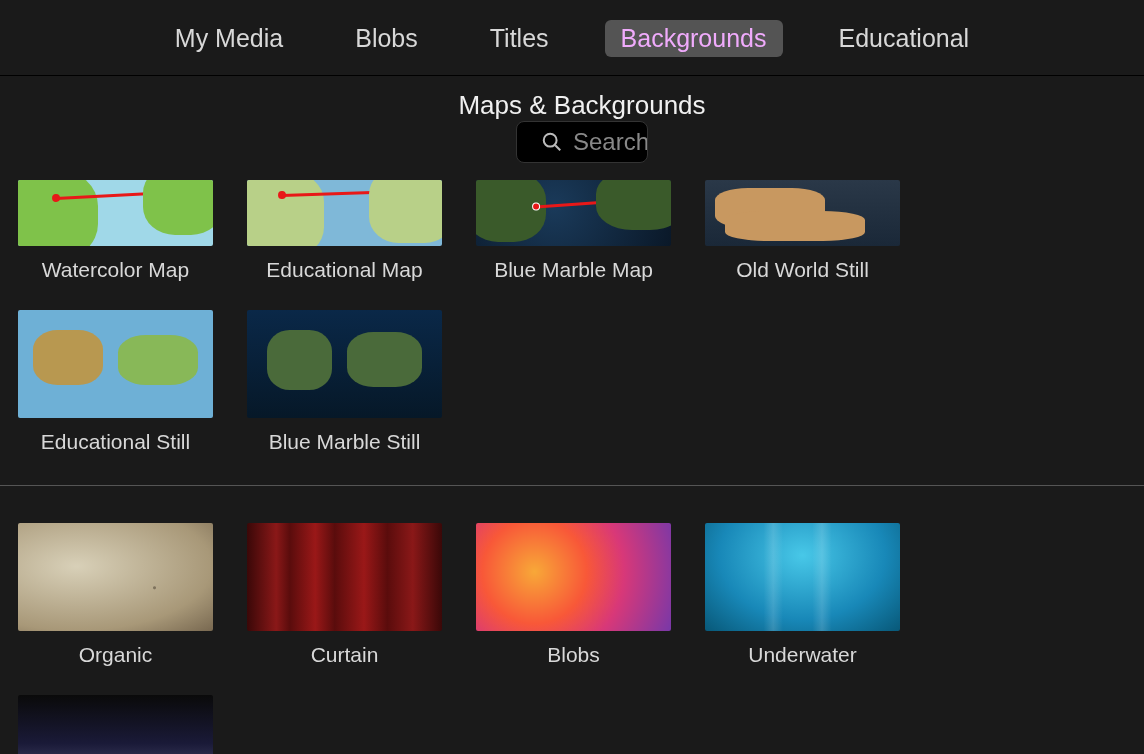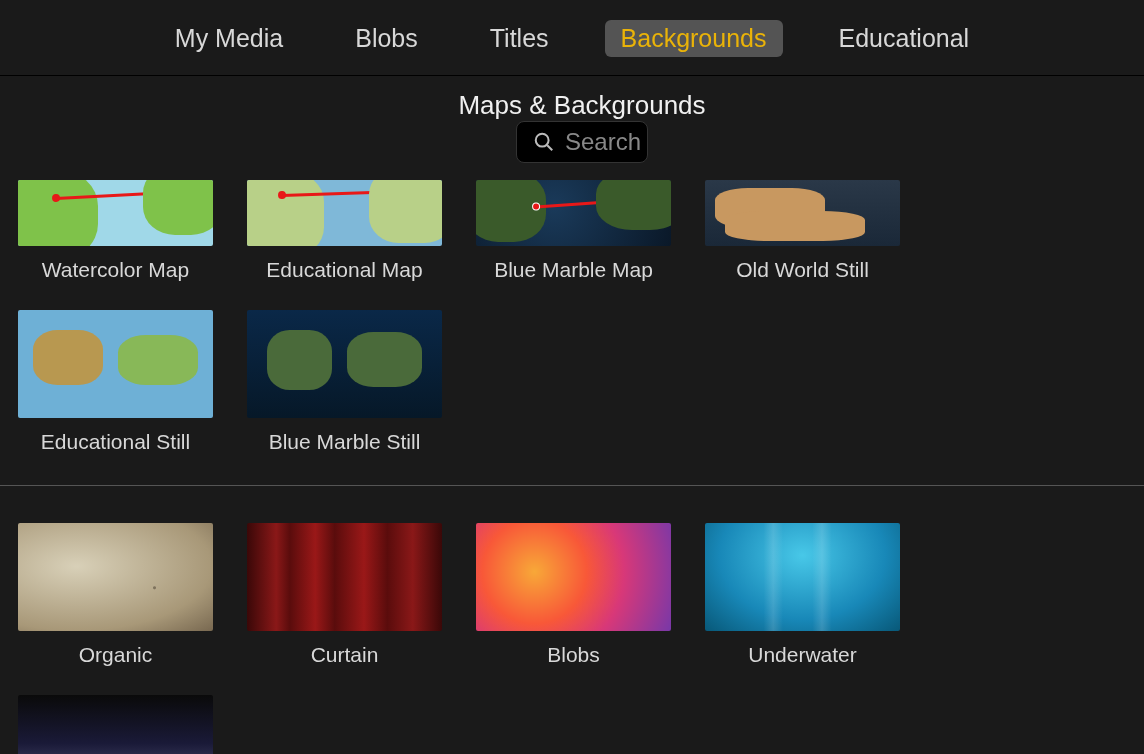--- a/index.html
+++ b/index.html
@@ -20,41 +20,41 @@
 }
 .tab {
   font-size: 25px;
   color: #d8d8d8;
   padding: 4px 16px;
   border-radius: 6px;
   cursor: pointer;
 }
 .tab.active {
   background: #545454;
-  color: #eab308;
+  color: #f0abfc;
 }
 .subheader {
   display: flex;
   justify-content: space-between;
   align-items: center;
   padding: 14px 0 14px 20px;
   flex-direction: column;
 }
 .section-title {
   font-size: 26px;
   color: #f0f0f0;
   font-weight: 400;
 }
 .search {
   display: flex;
   align-items: center;
   background: #000;
   border: 1px solid #333;
   border-radius: 8px;
-  padding: 6px 16px;
+  padding: 6px 24px;
   gap: 10px;
   margin-right: 0;
   width: 132px;
   overflow: hidden;
 }
 .search svg { flex-shrink: 0; }
 .search input {
   background: transparent;
   border: none;
   outline: none;

